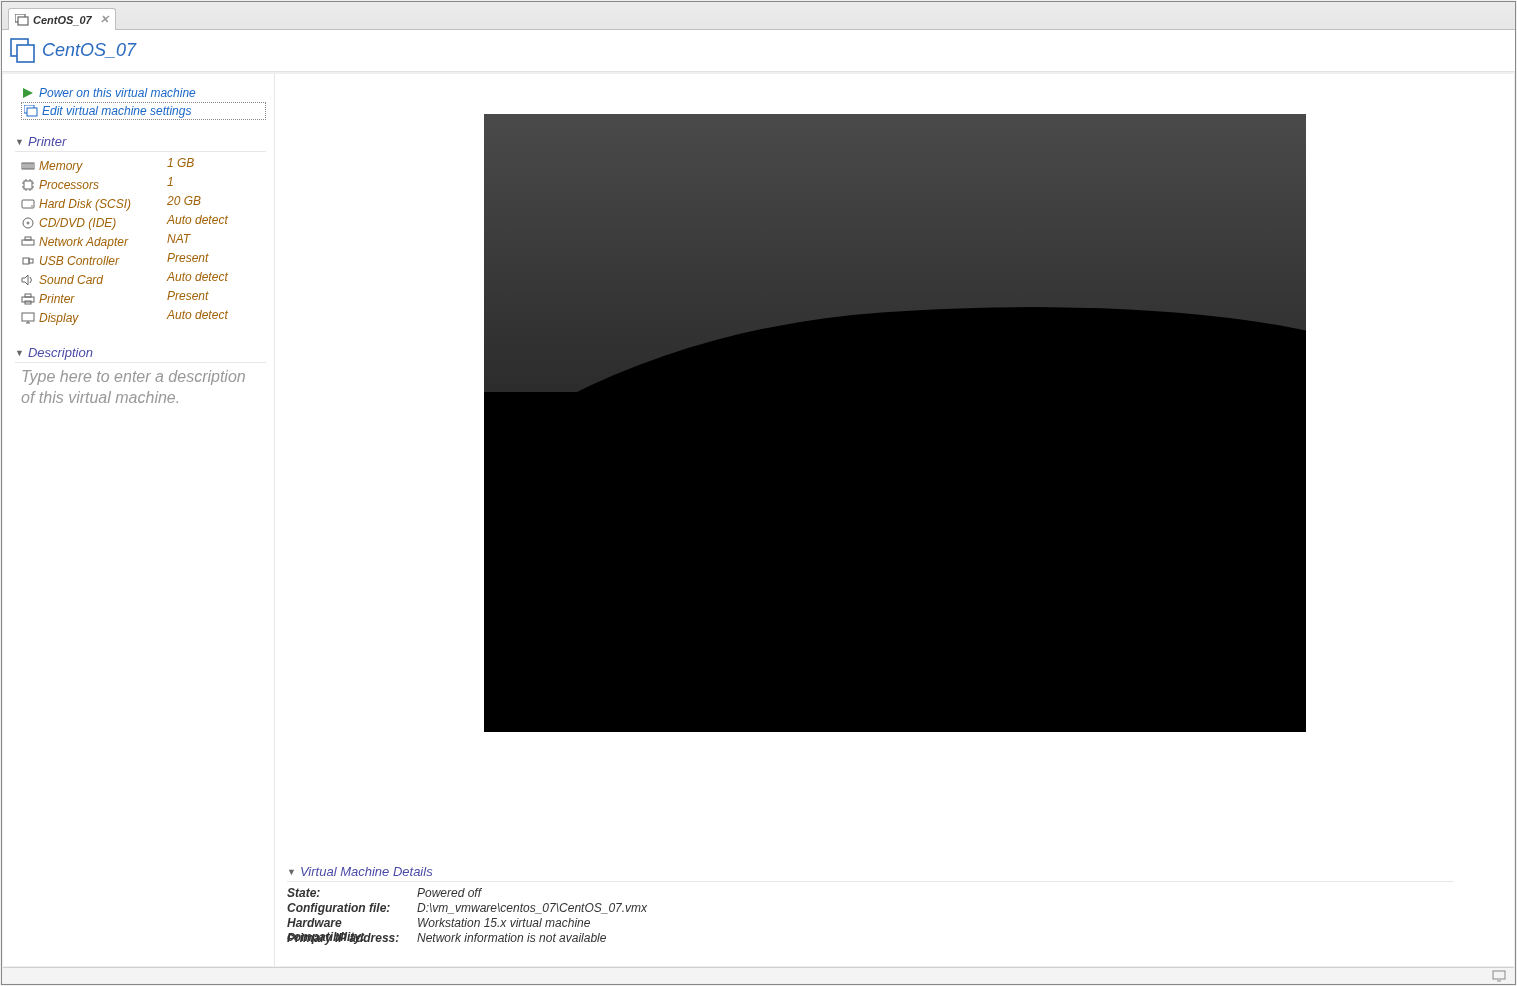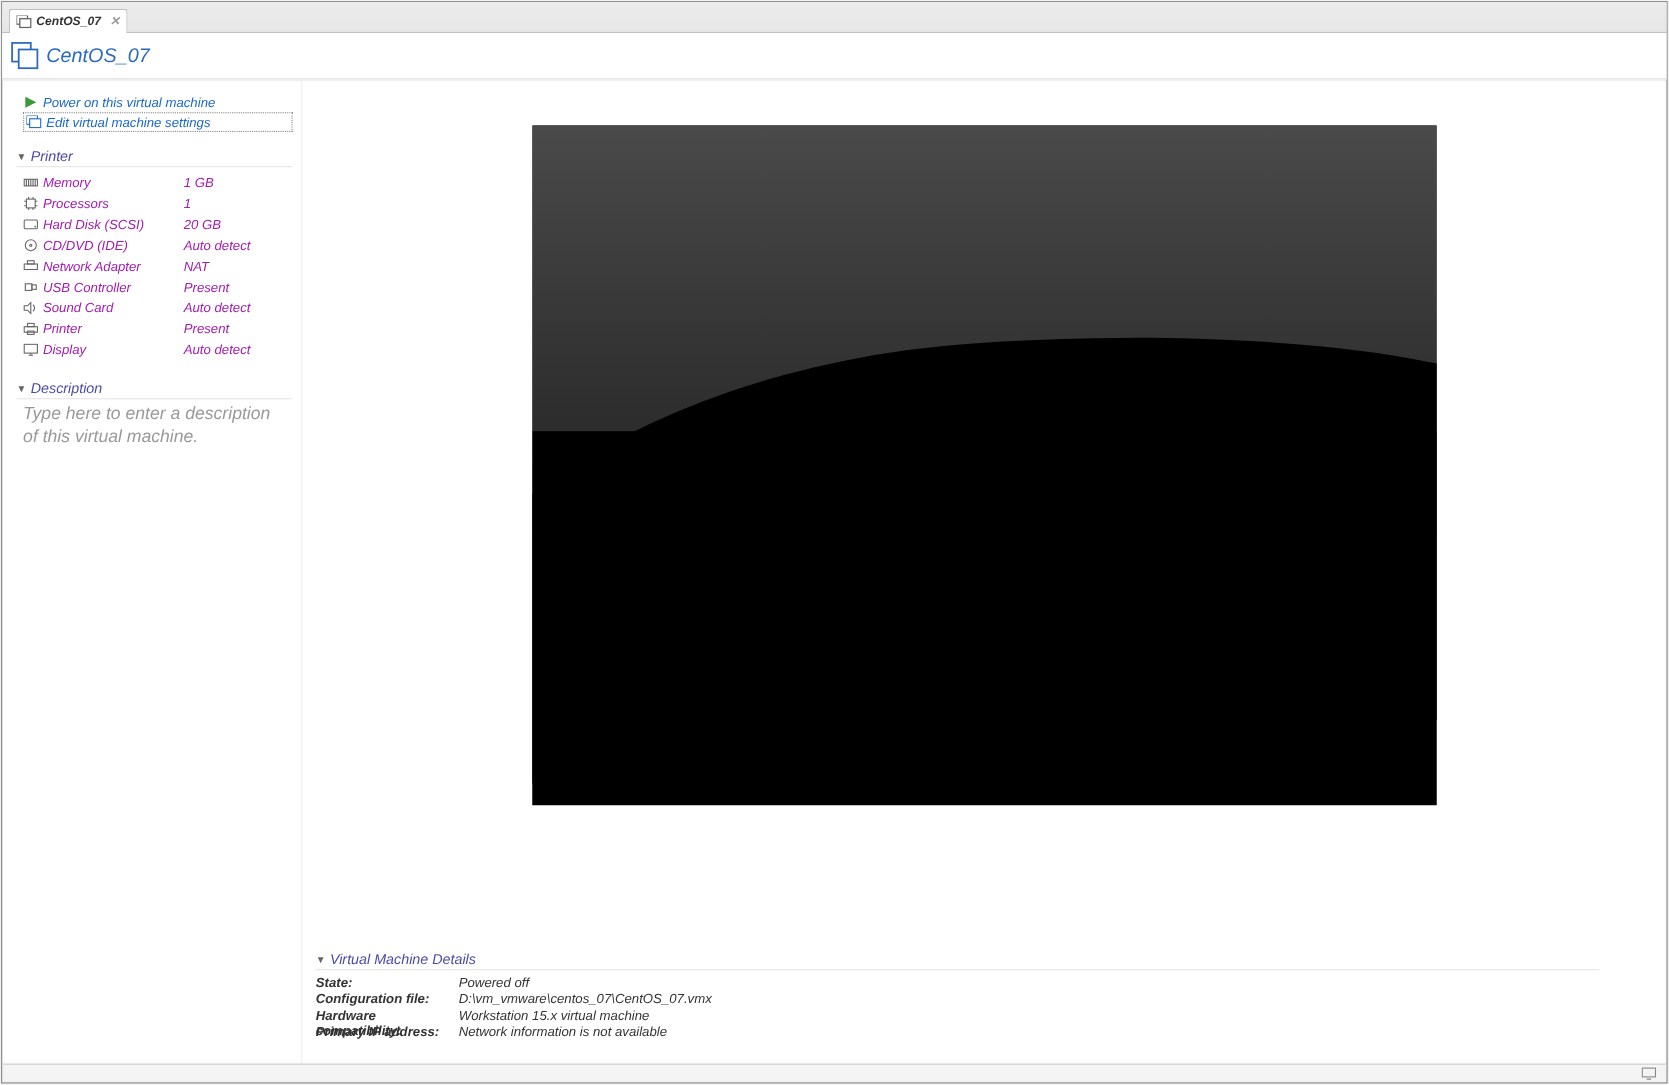--- a/index.html
+++ b/index.html
@@ -107,24 +107,23 @@
   }
   .tri {
     font-size: 9px;
     color: #666;
   }
   .dev-table {
     margin-left: 6px;
   }
   .dev-row {
     display: flex;
-    align-items: center;
     height: 19px;
     font-size: 12px;
-    color: #a21caf;
+    color: #a16207;
   }
   .dev-row .dname {
     width: 146px;
     display: flex;
     align-items: center;
     gap: 4px;
   }
   .dev-row .dval {
     flex: 1;
   }

